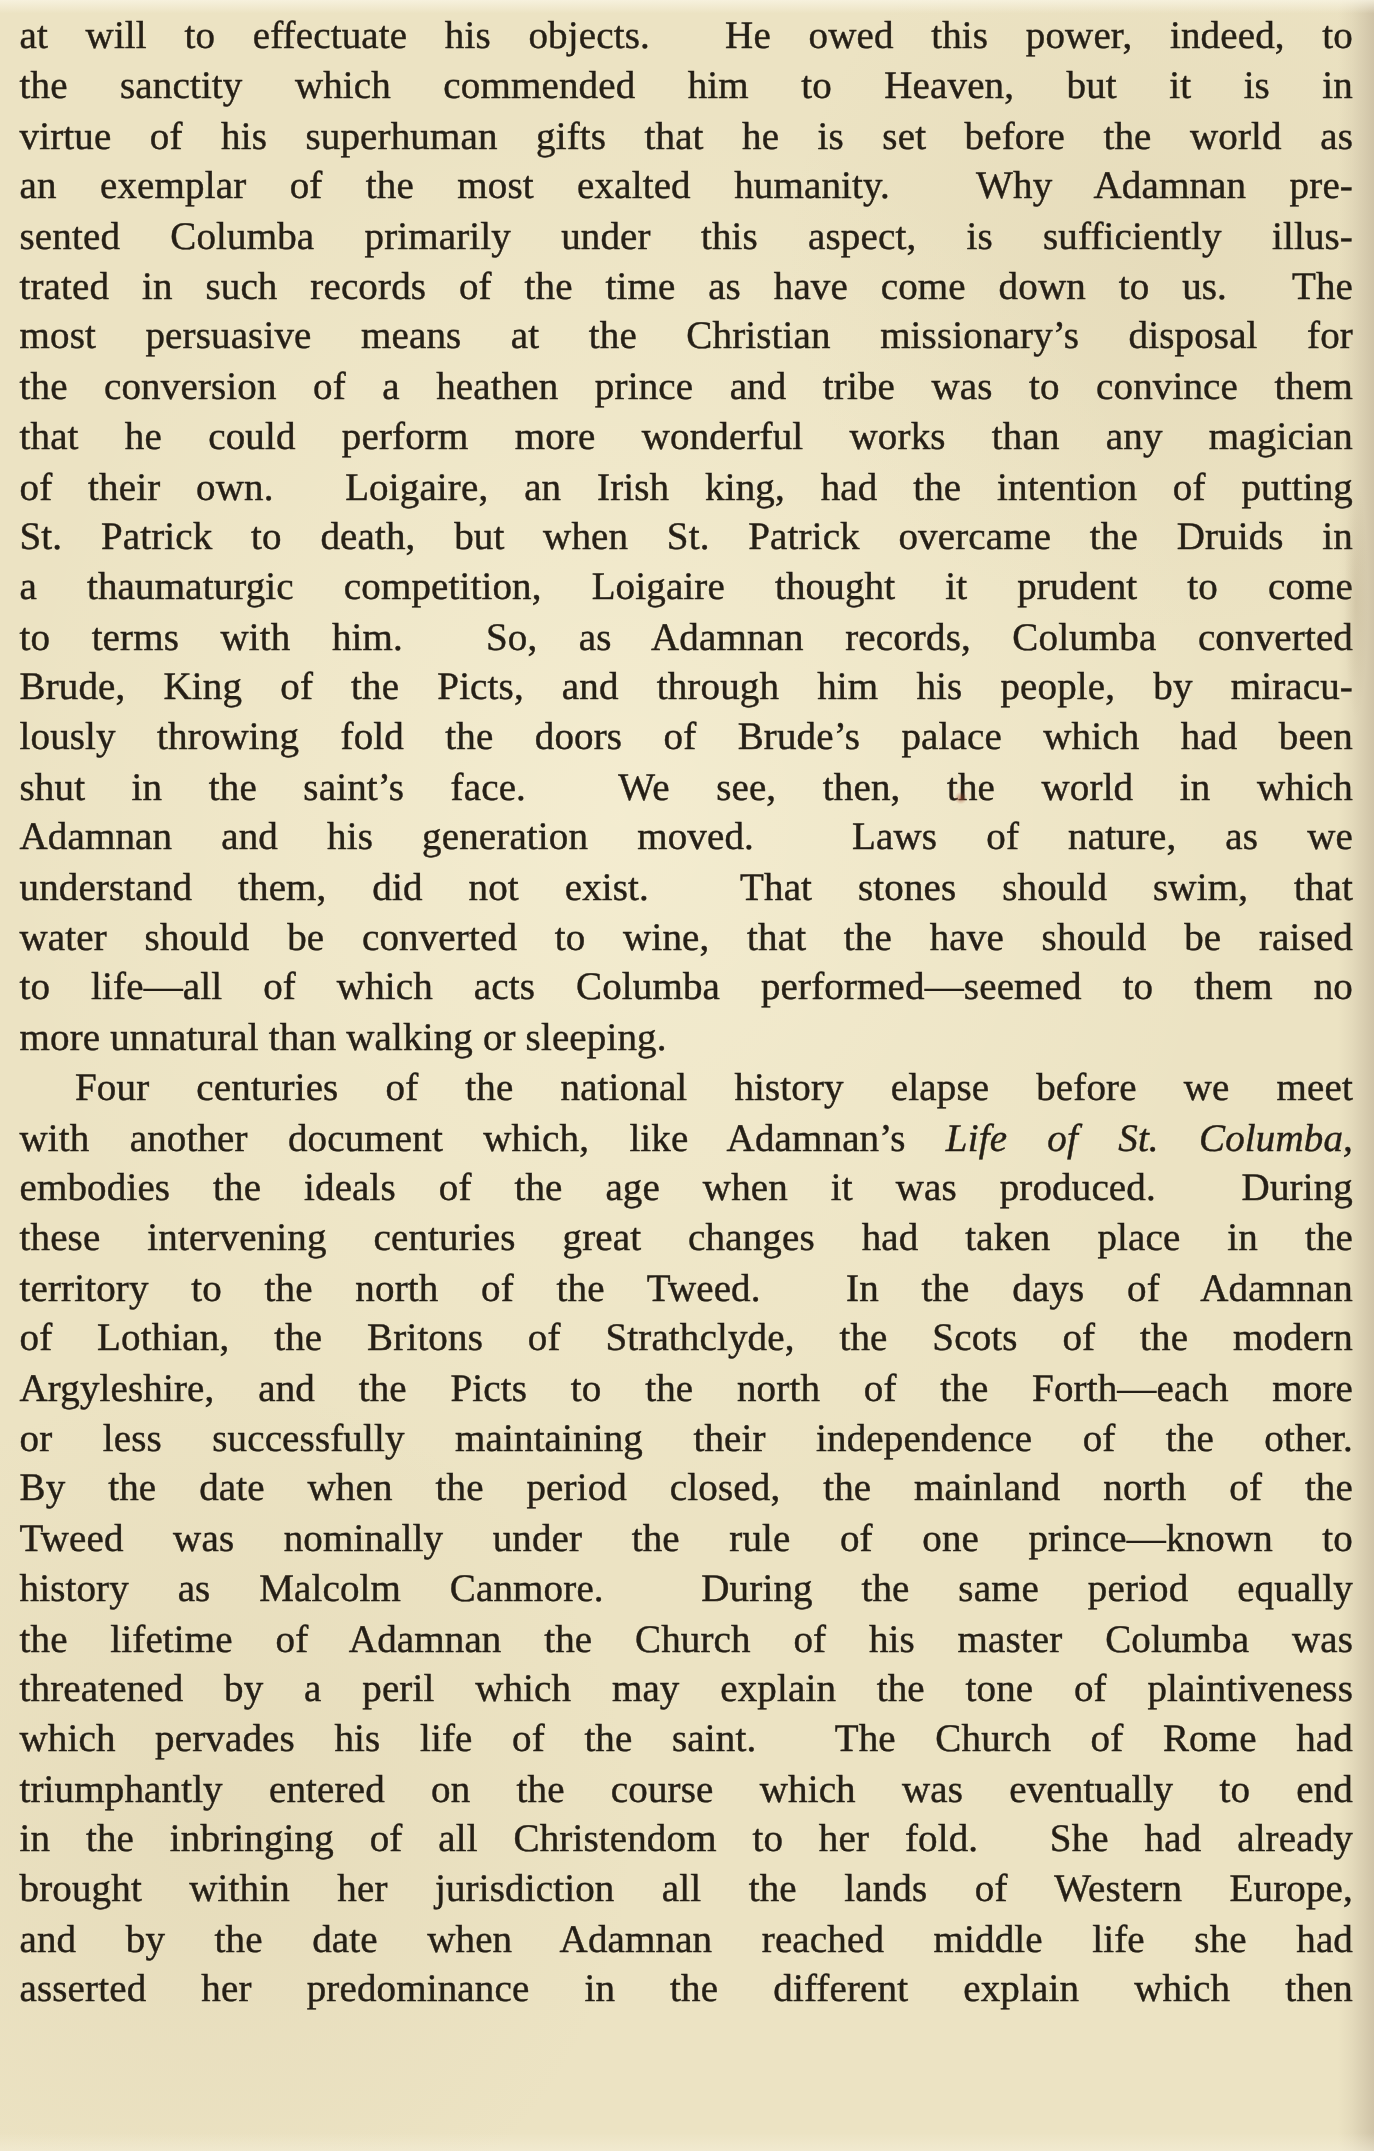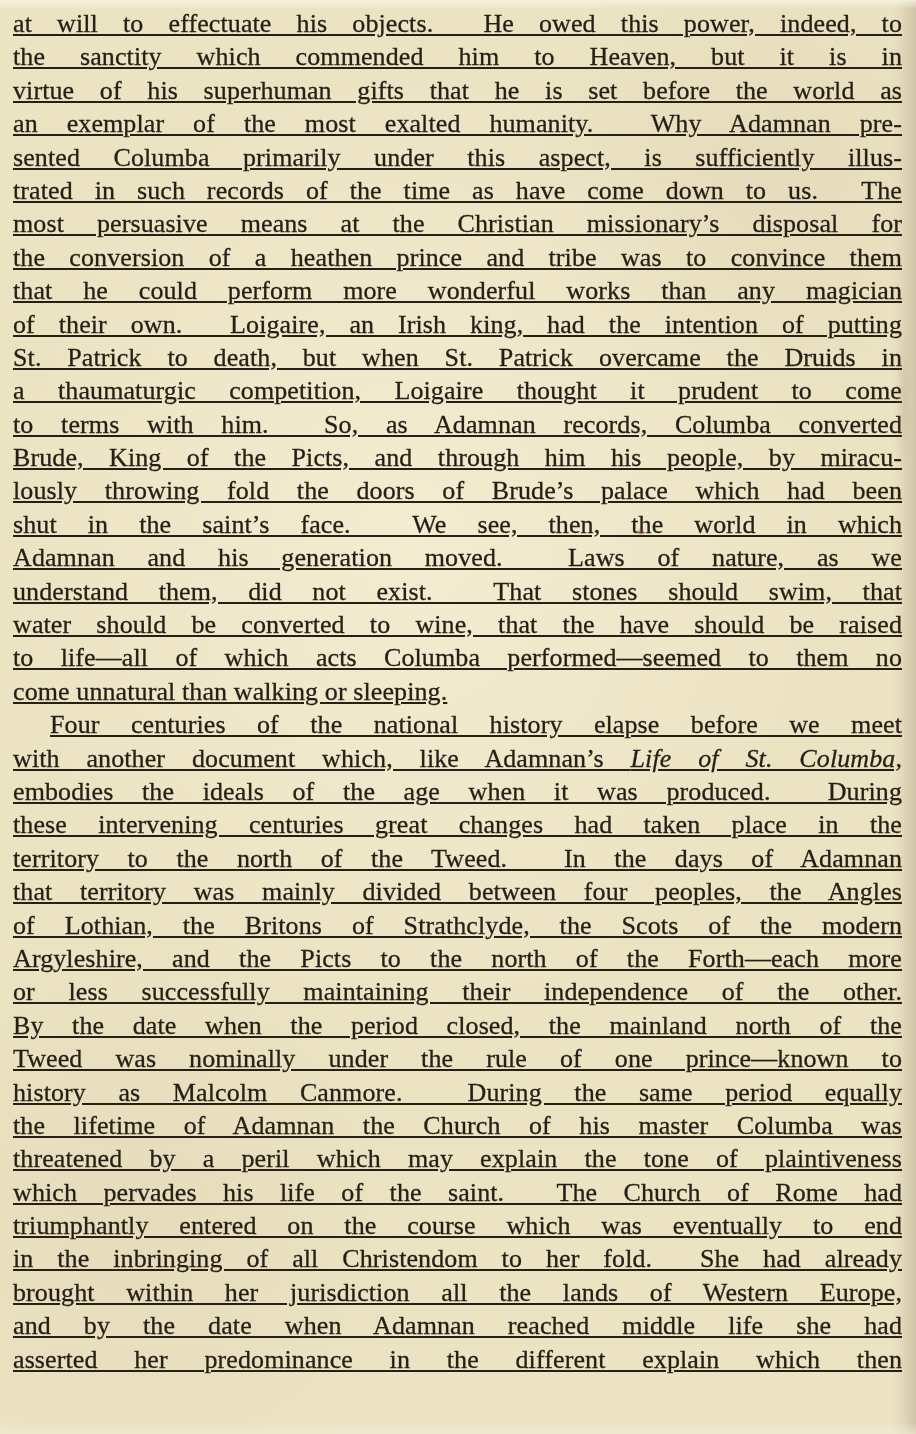--- a/index.html
+++ b/index.html
@@ -35,21 +35,21 @@
     position: absolute;
     left: 13px;
     top: 7px;
     width: 889px;
     color: var(--ink);
     font-size: 26px;
     line-height: 33.4px;
     -webkit-text-stroke: 0.3px currentColor;
     letter-spacing: 0.1px;
   }
-  .paragraph { margin: 0; text-decoration: underline; }
+  .paragraph { margin: 0; }
   .line {
     text-align: justify;
     text-align-last: justify;
     white-space: pre-wrap;
     height: 33.4px;
     overflow: visible;
   }
   .line.indent { text-indent: 37px; }
   .line.last-left { text-align-last: left; }
   .line em { font-style: italic; }
@@ -85,29 +85,28 @@
         <div class="line">St. Patrick to death, but when St. Patrick overcame the Druids in</div>
         <div class="line">a thaumaturgic competition, Loigaire thought it prudent to come</div>
         <div class="line">to terms with him.  So, as Adamnan records, Columba converted</div>
         <div class="line">Brude, King of the Picts, and through him his people, by miracu-</div>
         <div class="line">lously throwing fold the doors of Brude’s palace which had been</div>
         <div class="line">shut in the saint’s face.  We see, then, the world in which</div>
         <div class="line">Adamnan and his generation moved.  Laws of nature, as we</div>
         <div class="line">understand them, did not exist.  That stones should swim, that</div>
         <div class="line">water should be converted to wine, that the have should be raised</div>
         <div class="line">to life—all of which acts Columba performed—seemed to them no</div>
-        <div class="line last-left">come unnatural than walking or sleeping.</div>
+        <div class="line last-left">more unnatural than walking or sleeping.</div>
       </div>
       <div class="paragraph">
         <div class="line indent">Four centuries of the national history elapse before we meet</div>
         <div class="line"><span>with another document which, like Adamnan’s </span><em>Life of St. Columba,</em></div>
         <div class="line">embodies the ideals of the age when it was produced.  During</div>
         <div class="line">these intervening centuries great changes had taken place in the</div>
         <div class="line">territory to the north of the Tweed.  In the days of Adamnan</div>
-        <div class="line">that territory was mainly divided between four peoples, the Angles</div>
         <div class="line">of Lothian, the Britons of Strathclyde, the Scots of the modern</div>
         <div class="line">Argyleshire, and the Picts to the north of the Forth—each more</div>
         <div class="line">or less successfully maintaining their independence of the other.</div>
         <div class="line">By the date when the period closed, the mainland north of the</div>
         <div class="line">Tweed was nominally under the rule of one prince—known to</div>
         <div class="line">history as Malcolm Canmore.  During the same period equally</div>
         <div class="line">the lifetime of Adamnan the Church of his master Columba was</div>
         <div class="line">threatened by a peril which may explain the tone of plaintiveness</div>
         <div class="line">which pervades his life of the saint.  The Church of Rome had</div>
         <div class="line">triumphantly entered on the course which was eventually to end</div>

